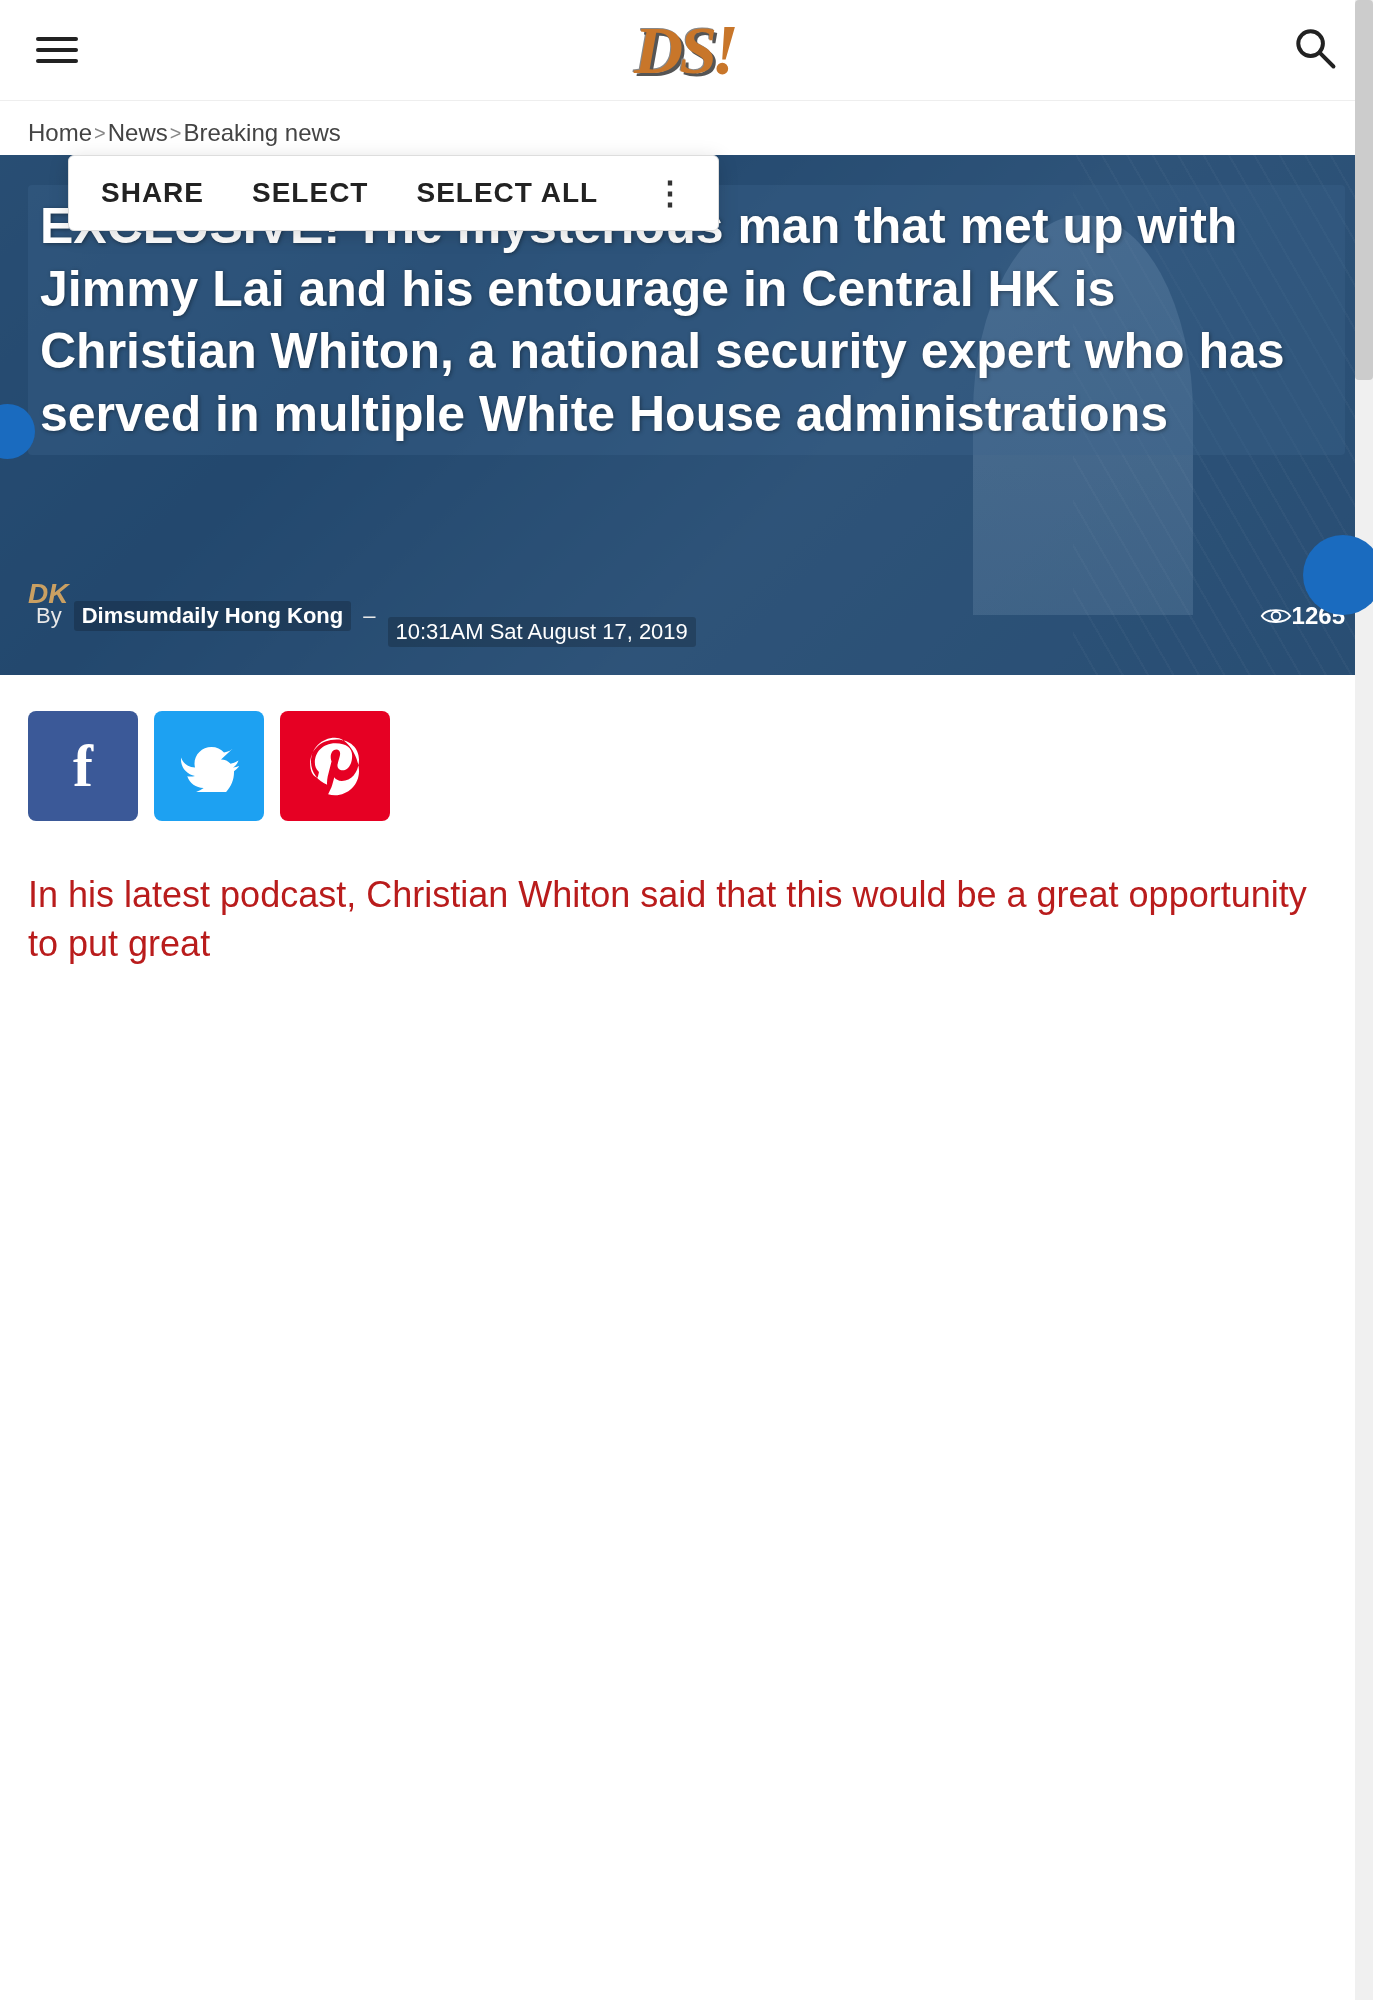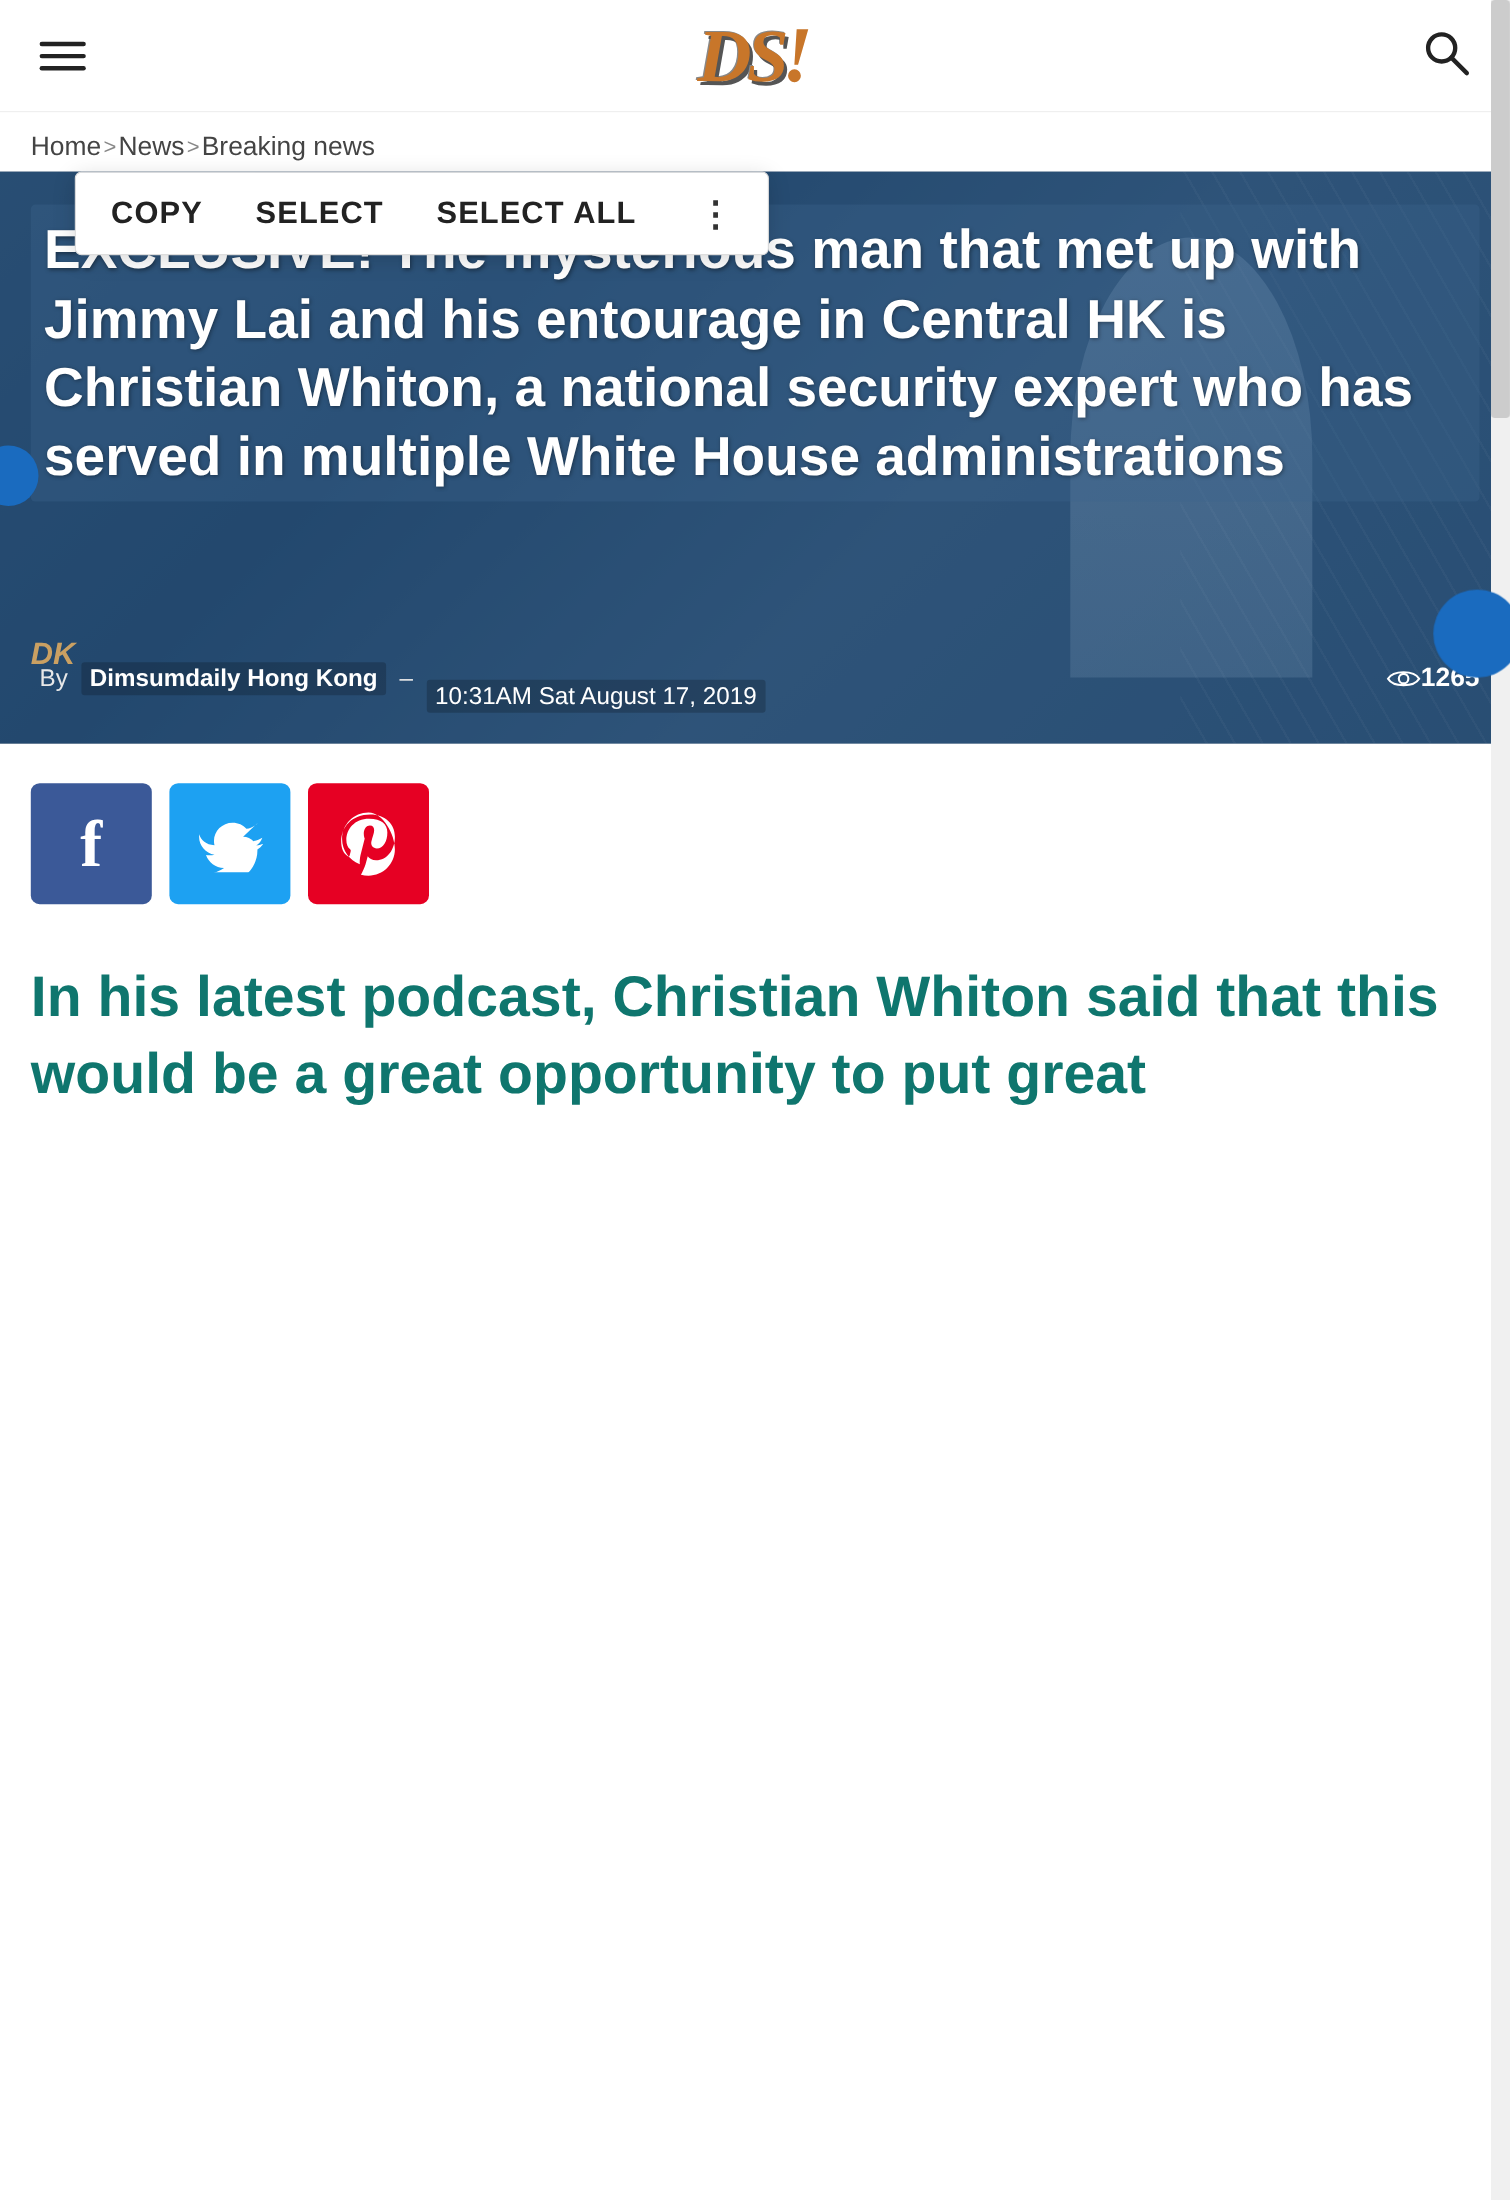--- a/index.html
+++ b/index.html
@@ -318,23 +318,23 @@
       color: #fff;
       font-weight: 700;
     }
 
     
     .article-body {
       padding: 30px 28px 40px 28px;
     }
 
     .article-intro {
-      font-size: 52px;
-      font-weight: 700;
-      color: #0f766e;
+      font-size: 36px;
+      font-weight: 400;
+      color: #b91c1c;
       line-height: 1.35;
     }
 
     
     .scrollbar-track {
       position: fixed;
       right: 0;
       top: 0;
       width: 18px;
       height: 100%;
@@ -378,21 +378,21 @@
   <nav class="breadcrumb">
     <span class="breadcrumb-item">Home</span>
     <span class="breadcrumb-separator">&gt;</span>
     <span class="breadcrumb-item">News</span>
     <span class="breadcrumb-separator">&gt;</span>
     <span class="breadcrumb-item">Breaking news</span>
   </nav>
 
   <div class="context-menu-overlay">
     <div class="context-menu">
-      <span class="context-menu-item">COPY</span>
+      <span class="context-menu-item">SHARE</span>
       <span class="context-menu-item">SELECT</span>
       <span class="context-menu-item">SELECT ALL</span>
       <span class="context-menu-more">⋮</span>
     </div>
   </div>
 </div>
 
 <section class="hero-section">
   <div class="hero-bg-overlay"></div>
   <div class="hero-pattern"></div>

